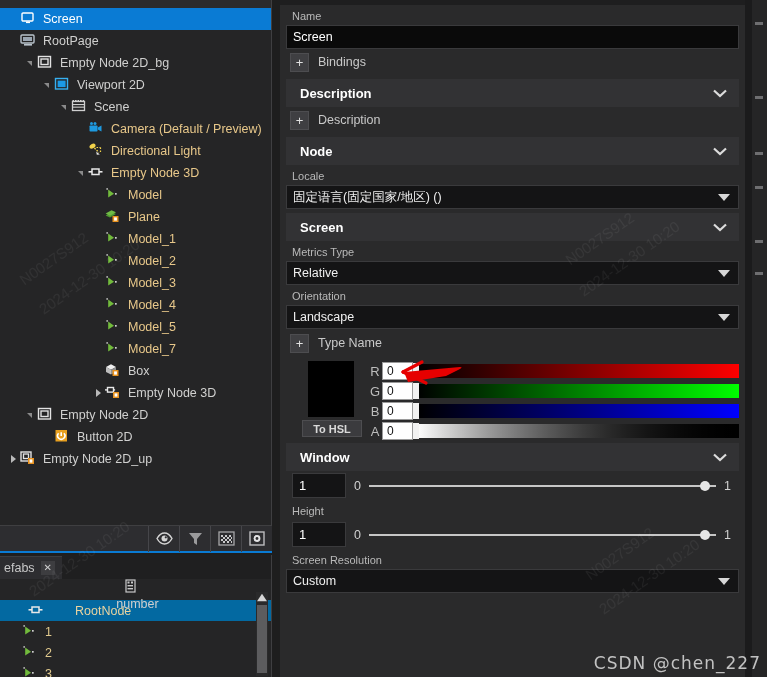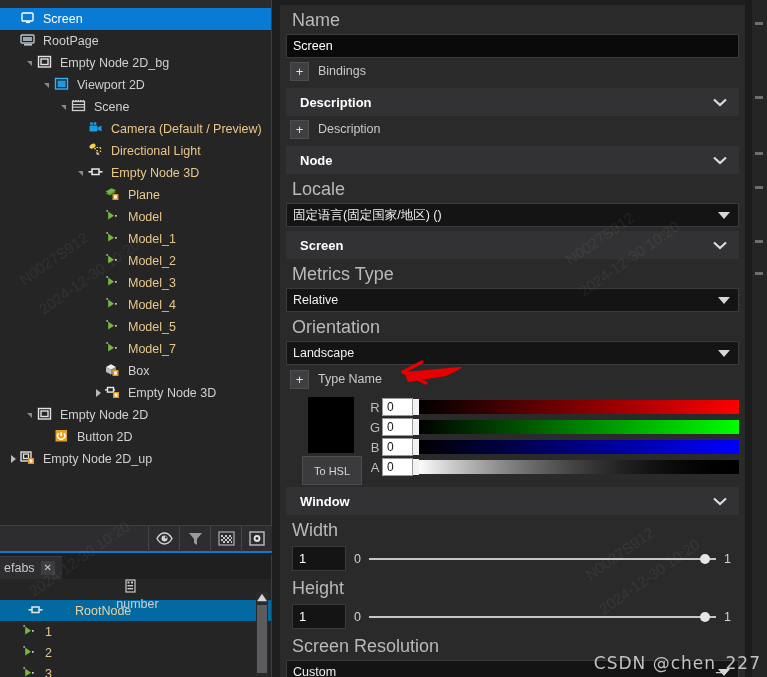--- a/index.html
+++ b/index.html
@@ -97,21 +97,21 @@
     position:absolute; left:1px; top:0; width:10px; height:11px; background:#d6d6d6;
     clip-path: polygon(50% 15%, 100% 85%, 0 85%);
   }
 
   
   #props {
     position:absolute; left:280px; top:0; width:465px; height:677px;
     background:#2a2a2b; overflow:hidden;
   }
   #props-inner { padding:0 6px; }
-  .field-label { color:#b9b9b9; font-size:18px; padding:5px 6px 3px 6px; }
+  .field-label { color:#b9b9b9; font-size:11px; padding:5px 6px 3px 6px; }
   .textbox {
     height:24px; background:#0a0a0a; border:1px solid #3a3a3c;
     display:flex; align-items:center; padding:0 6px;
     color:#ffffff; font-size:12.5px;
   }
   .plusrow { display:flex; align-items:center; height:26px; gap:9px; padding-left:4px; }
   .plusbtn {
     width:19px; height:19px; background:#3f3f42; border:1px solid #4d4d50;
     display:flex; align-items:center; justify-content:center;
     color:#e2e2e2; font-size:13px; line-height:1;
@@ -132,23 +132,23 @@
   .combo .tri {
     width:0;height:0;border-left:6px solid transparent;border-right:6px solid transparent;
     border-top:7px solid #d7d7d7;
   }
 
   
   #clear-color { display:flex; padding:4px 0 2px 16px; gap:0; }
   #swatch-col { width:66px; }
   #swatch { width:46px; height:56px; background:#000; margin-left:6px; }
   #tohsl {
-    margin-top:3px; width:60px; height:29px; background:#3b3b3e; border:1px solid #4d4d50;
+    margin-top:3px; width:60px; height:17px; background:#3b3b3e; border:1px solid #4d4d50;
     display:flex; align-items:center; justify-content:center;
-    color:#d9d9d9; font-size:11px;
+    color:#d9d9d9; font-size:11px;font-weight:bold;
   }
   .chan-rows { flex:1; }
   .chan { display:flex; align-items:center; height:20px; }
   .chan .ch {
     width:14px; text-align:center; color:#bdbdbd; font-size:13px;
   }
   .chan .num {
     width:31px; height:18px; background:#ffffff; color:#111;
     border:1px solid #9a9a9a; display:flex; align-items:center;
     padding-left:4px; font-size:12px;
@@ -315,39 +315,39 @@
               <rect x="11" y="6" width="3.5" height="1.6" fill="#e8e8e8"></rect>
             </svg>
           </span>
           <span class="tree-label amber">Empty Node 3D</span>
         </div>
         <div class="tree-row">
           <span class="tw" style="width: 93px;"></span>
           <span class="arrow "></span>
           <span class="ico">
             <svg width="16" height="14" viewBox="0 0 16 14">
+              <path d="M3.2 2.6 L9 6.8 L3.2 10.6 Z" fill="#72bb3c"></path>
+              <rect x="1.4" y="1.2" width="1.5" height="1.5" fill="#cfcfcf"></rect>
+              <rect x="10" y="6" width="1.7" height="1.7" fill="#cfcfcf"></rect>
+            </svg>
+          </span>
+          <span class="tree-label amber">Model</span>
+        </div>
+        <div class="tree-row">
+          <span class="tw" style="width: 93px;"></span>
+          <span class="arrow "></span>
+          <span class="ico">
+            <svg width="16" height="14" viewBox="0 0 16 14">
               <path d="M0.6 6.5 L6.5 3 L11 5 L5 8.6 Z" fill="#4f9b2f"></path>
               <path d="M0.6 4.6 L6.5 1.2 L11 3.2 L5 6.8 Z" fill="#6fba45"></path>
               <rect x="7.5" y="7" width="6" height="6" fill="#e8921f"></rect>
               <rect x="9.1" y="8.4" width="2.8" height="3.2" fill="#fff"></rect>
             </svg>
           </span>
           <span class="tree-label amber">Plane</span>
-        </div>
-        <div class="tree-row">
-          <span class="tw" style="width: 93px;"></span>
-          <span class="arrow "></span>
-          <span class="ico">
-            <svg width="16" height="14" viewBox="0 0 16 14">
-              <path d="M3.2 2.6 L9 6.8 L3.2 10.6 Z" fill="#72bb3c"></path>
-              <rect x="1.4" y="1.2" width="1.5" height="1.5" fill="#cfcfcf"></rect>
-              <rect x="10" y="6" width="1.7" height="1.7" fill="#cfcfcf"></rect>
-            </svg>
-          </span>
-          <span class="tree-label amber">Model</span>
         </div>
         <div class="tree-row">
           <span class="tw" style="width: 93px;"></span>
           <span class="arrow "></span>
           <span class="ico">
             <svg width="16" height="14" viewBox="0 0 16 14">
               <path d="M3.2 2.6 L9 6.8 L3.2 10.6 Z" fill="#72bb3c"></path>
               <rect x="1.4" y="1.2" width="1.5" height="1.5" fill="#cfcfcf"></rect>
               <rect x="10" y="6" width="1.7" height="1.7" fill="#cfcfcf"></rect>
             </svg>
@@ -702,21 +702,20 @@
           </div>
       </div>
 
       <div class="section" style="margin-top:0;">
         <span class="title">Window</span>
         <svg class="chev" viewBox="0 0 14 9">
           <path d="M1 1.5 L7 7 L13 1.5" fill="none" stroke="#dcdcdc" stroke-width="2.2"></path>
         </svg>
       </div>
 
-      <div class="field-label">Width</div>
       <div class="slider-row">
         <span class="valbox">1</span>
         <span class="minlbl">0</span>
         <span class="strack">
           <span class="sline"></span>
           <span class="sknob"></span>
         </span>
         <span class="maxlbl">1</span>
       </div>
 

